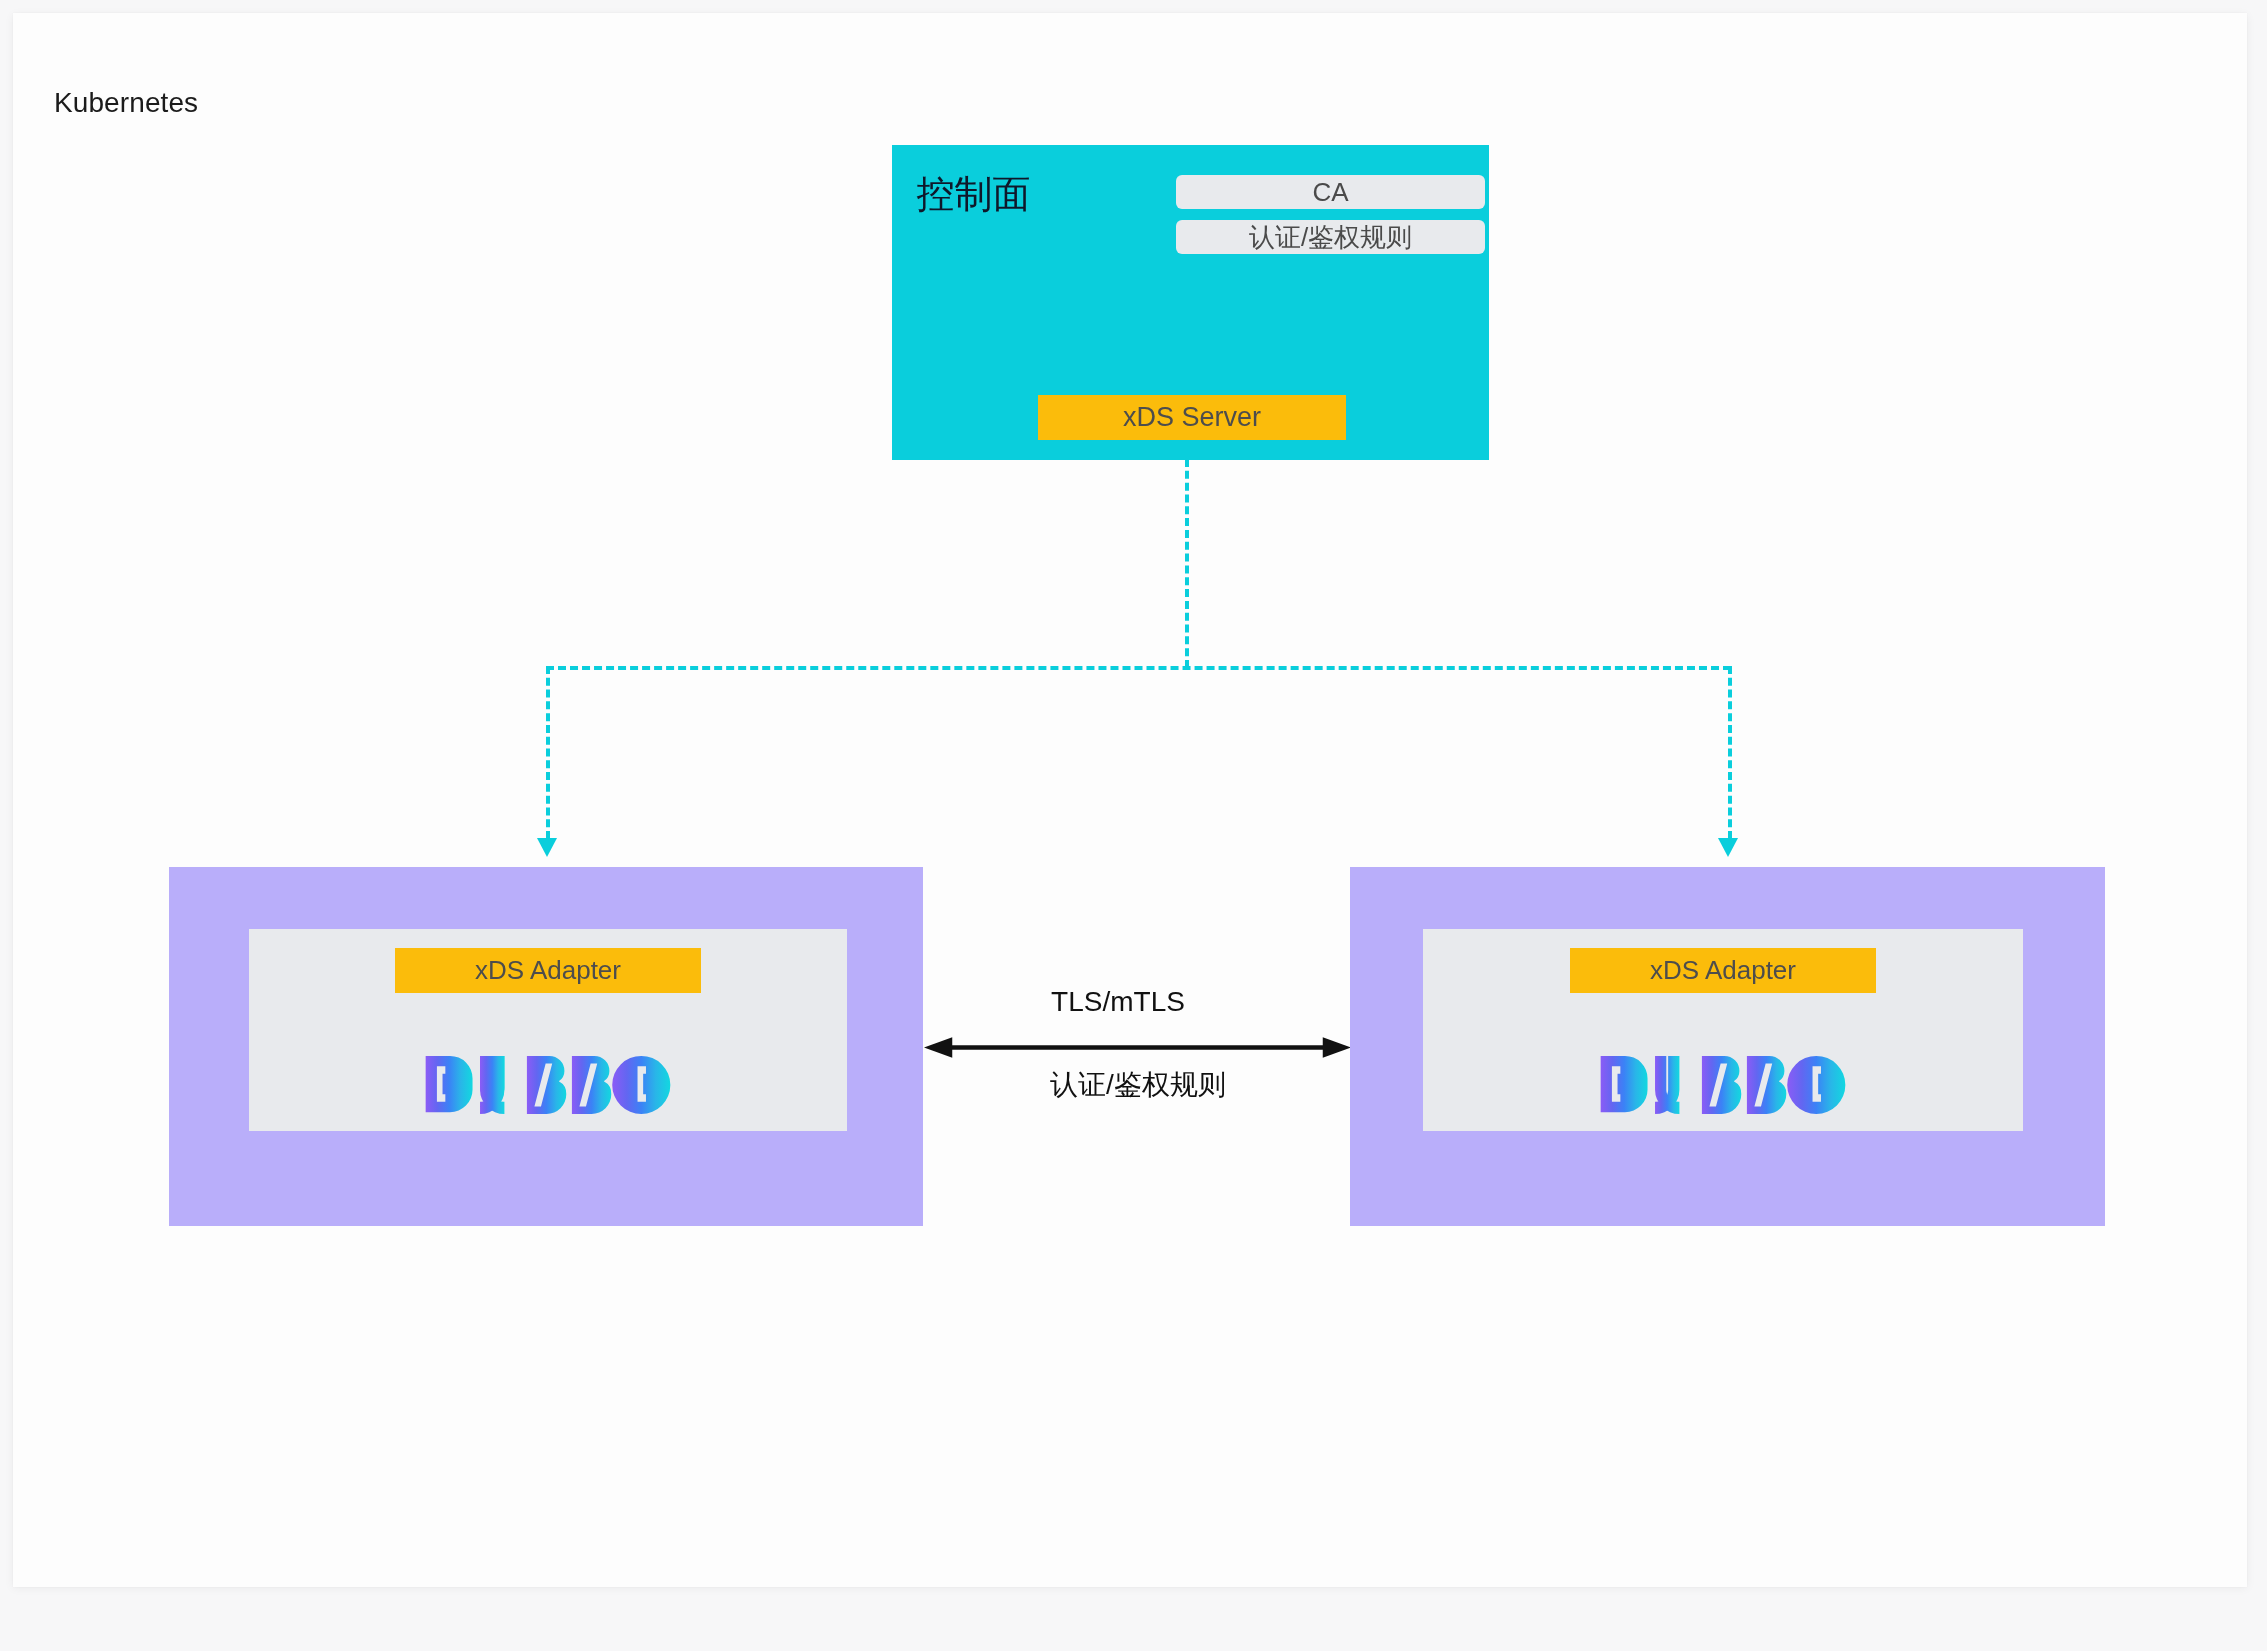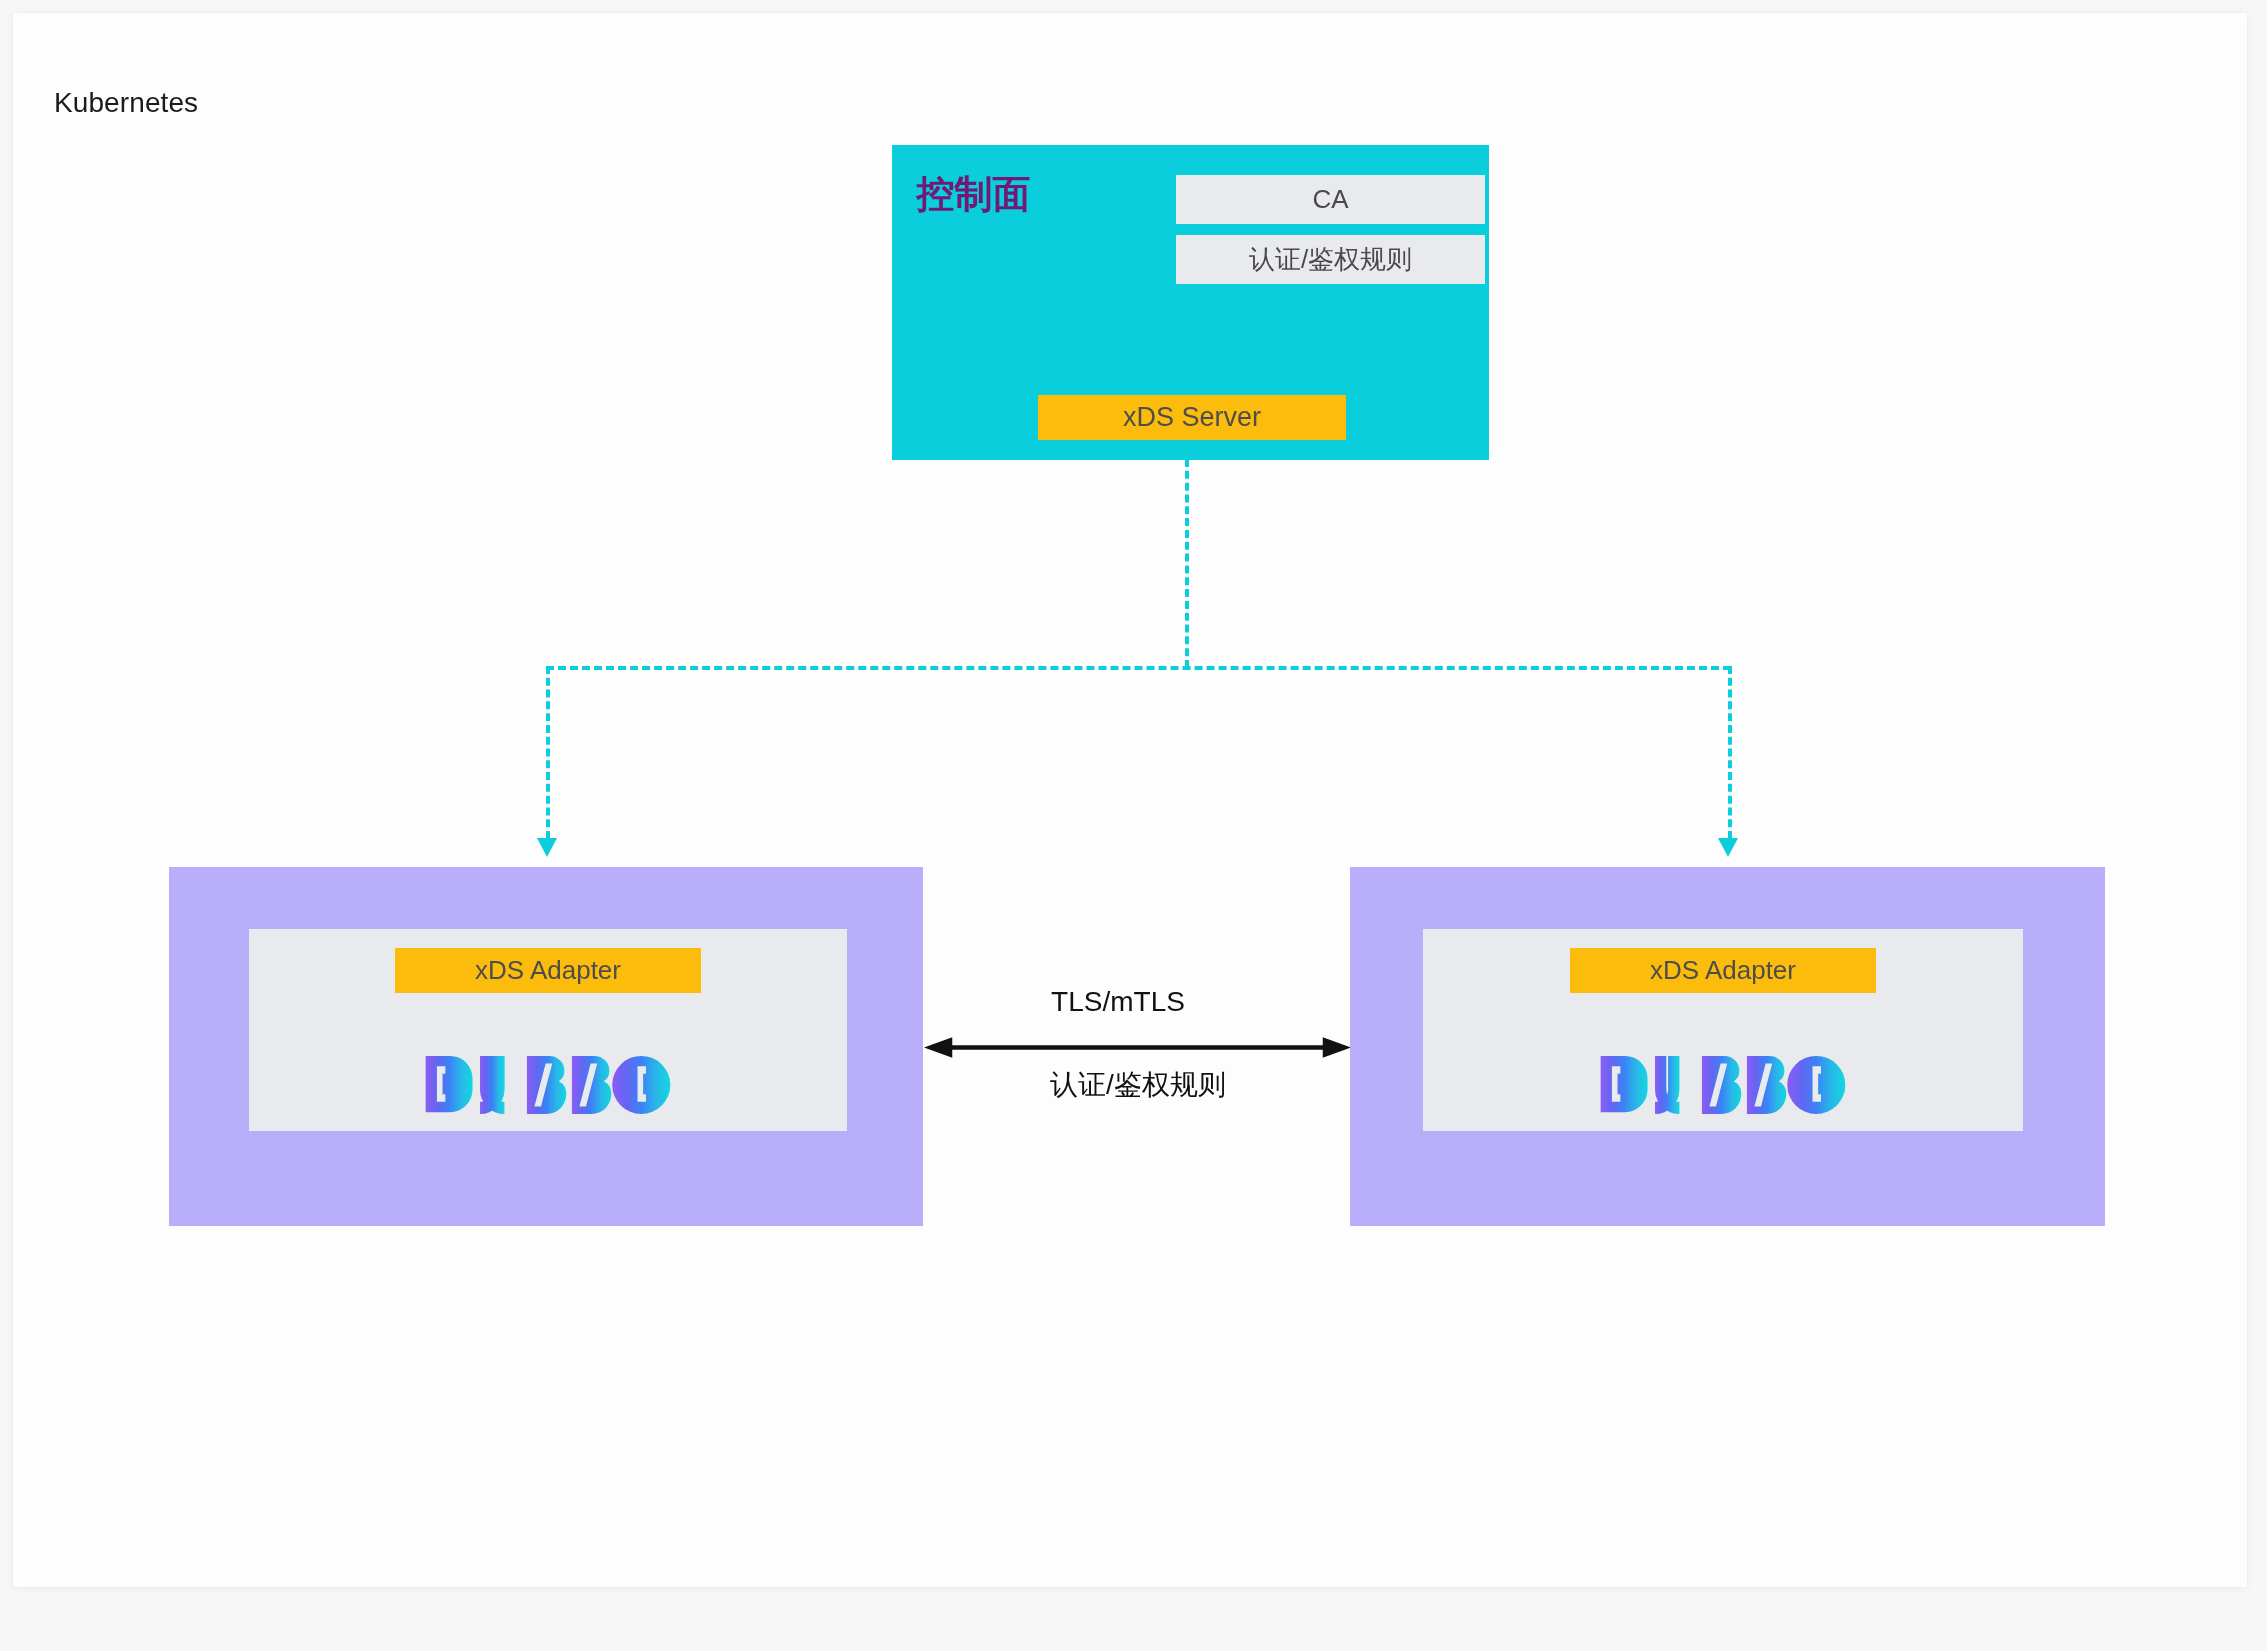--- a/index.html
+++ b/index.html
@@ -52,42 +52,43 @@
     width: 597px;
     height: 315px;
     background: #0ACEDC;
   }
   .cp-title {
     position: absolute;
     left: 24.5px;
     top: 30px;
     font-size: 38px;
     line-height: 1;
-    color: #701a75;
-    white-space: nowrap;
-    font-weight: 700;
+    color: #0f172a;
+    white-space: nowrap;
+    font-weight: 400;
   }
   .cp-panels {
     position: absolute;
     left: 284px;
     top: 30px;
     width: 309px;
     display: flex;
     flex-direction: column;
     gap: 11.3px;
   }
   .cp-panel {
     background: #E8EAED;
-    height: 49px;
+    height: 34px;
     display: flex;
     align-items: center;
     justify-content: center;
     font-size: 26px;
     color: #4a4a4a;
     white-space: nowrap;
+    border-radius: 6px;
   }
   .xds-server {
     position: absolute;
     left: 146px;
     top: 250px;
     width: 308px;
     height: 45px;
     background: #FBBC0B;
     display: flex;
     align-items: center;

